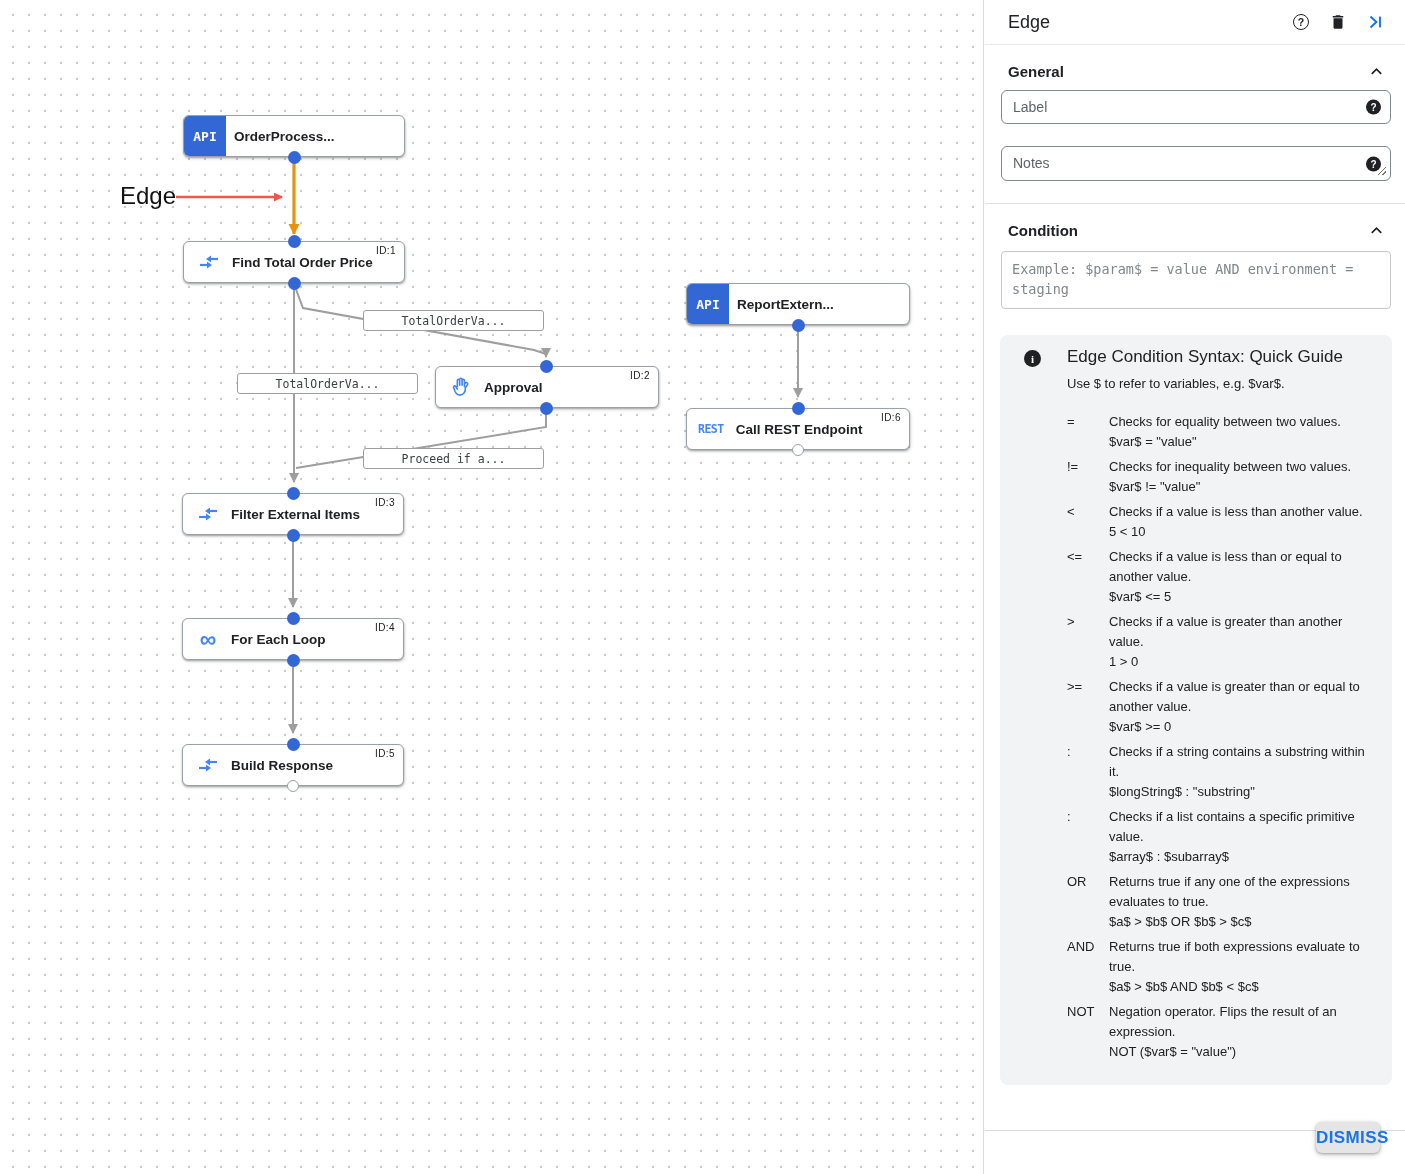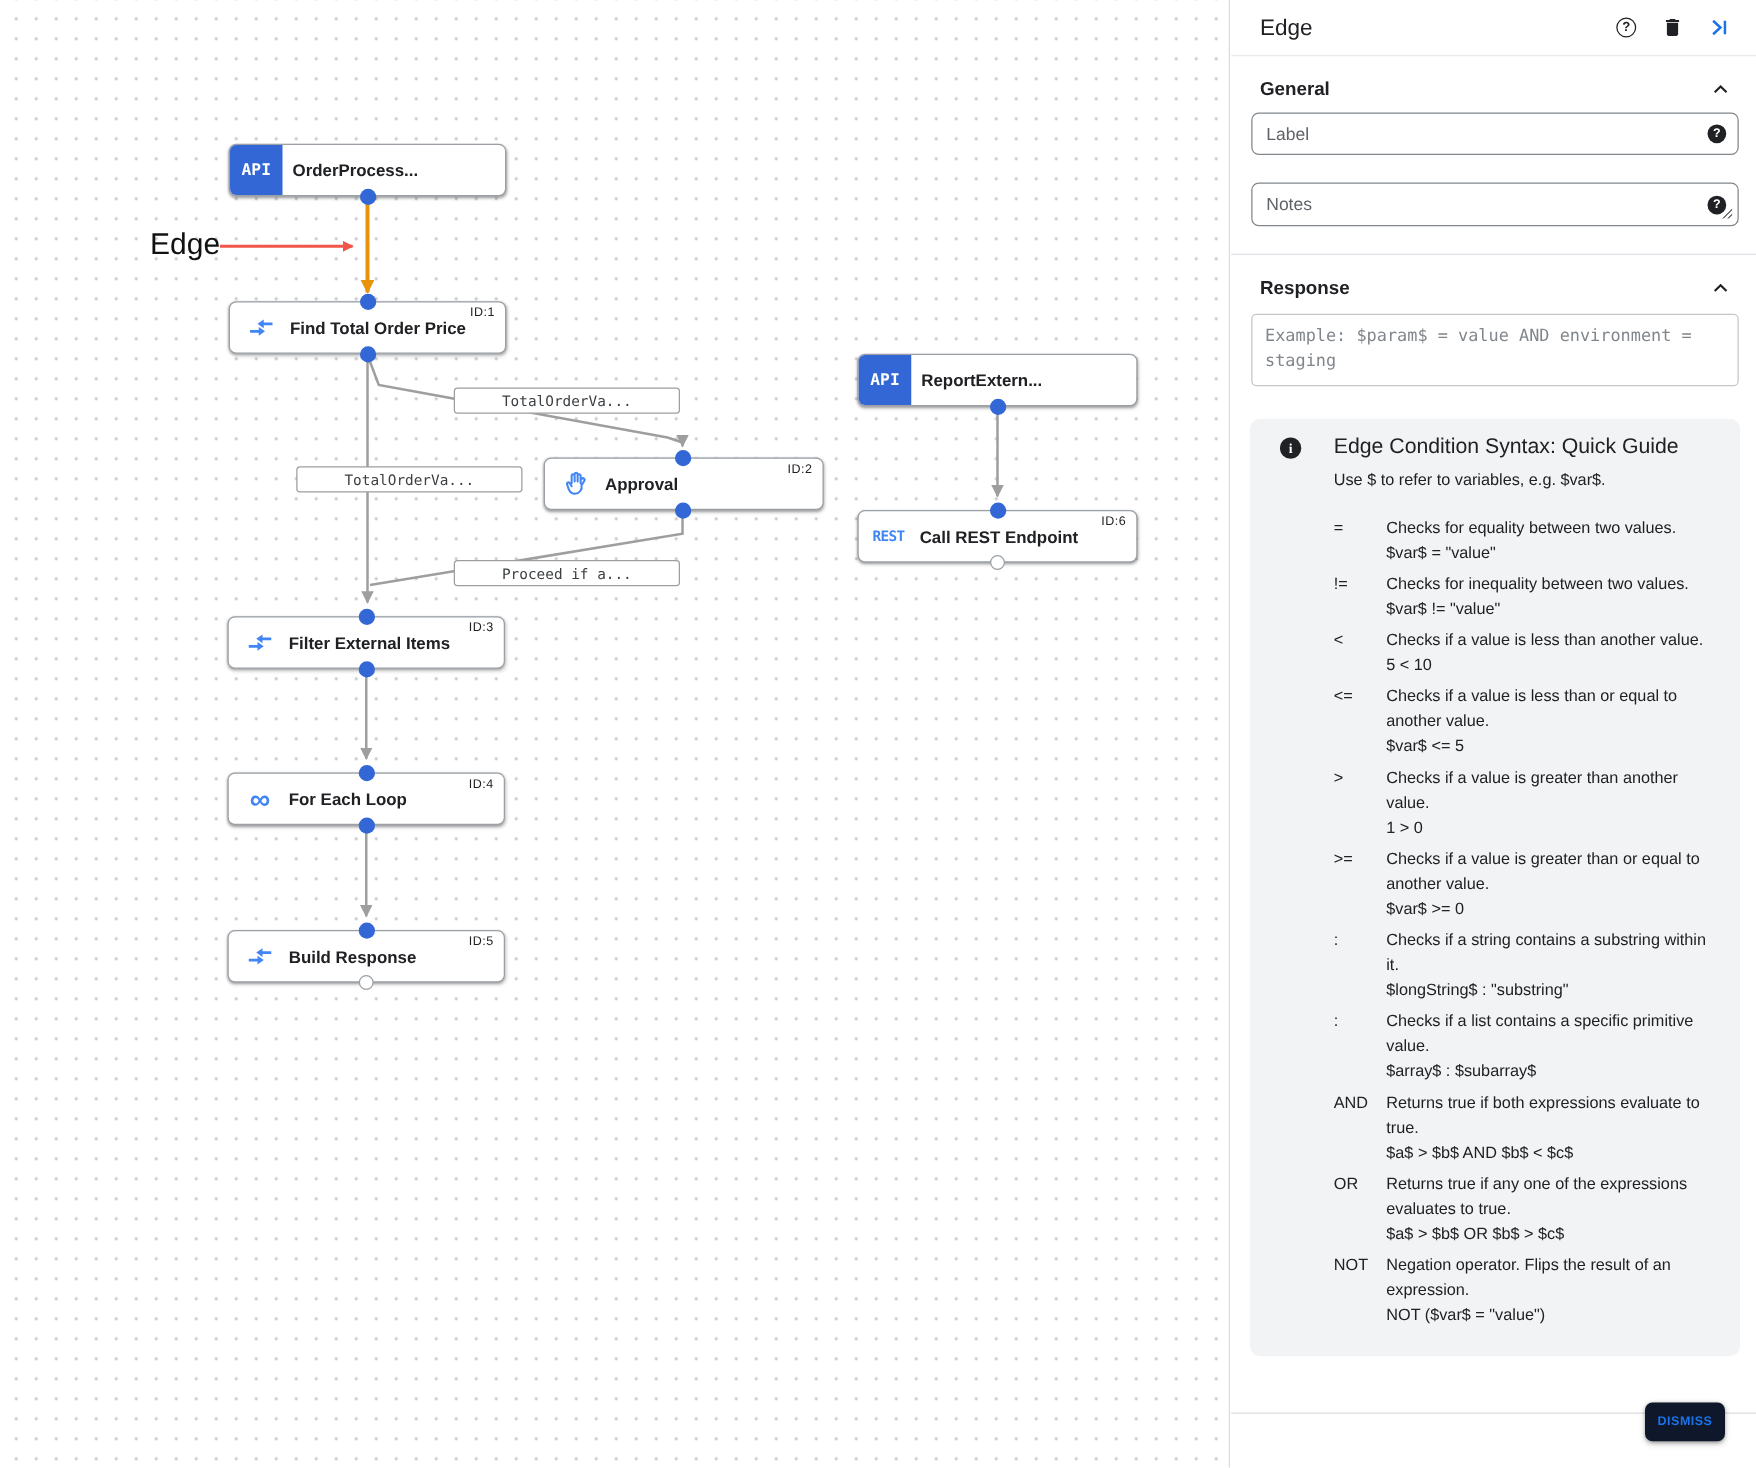--- a/index.html
+++ b/index.html
@@ -76,23 +76,23 @@
                 background:#202124; color:#fff; font-size:11px; font-weight:bold;
                 font-family:"Liberation Serif", serif; display:flex; align-items:center; justify-content:center; }
   .guide-title { font-size:17px; color:#202124; margin-bottom:9px; }
   .guide-intro { font-size:13px; color:#202124; margin-bottom:21px; }
   .grow { display:flex; margin-bottom:5px; }
   .grow .op { width:42px; flex:none; font-size:13px; line-height:20px; color:#202124; }
   .grow .body { font-size:13px; line-height:20px; color:#202124; max-width:268px; }
   .grow .ex { font-size:13px; line-height:20px; color:#202124; }
 
   .footer-rule { position:absolute; left:0; right:0; top:1130px; height:1px; background:#dadce0; }
-  .dismiss-btn { position:absolute; right:25px; top:1122px; width:64px; height:31px; background:#0f172a;
+  .dismiss-btn { position:absolute; right:25px; top:1122px; width:64px; height:31px; background:#e5e5e5;
                  border:none; border-radius:6px; box-shadow:0 1px 3px rgba(0,0,0,.3), 0 2px 6px rgba(0,0,0,.15);
-                 color:#1a73e8; font-family:"Liberation Sans", sans-serif; font-size:10px; font-weight:bold;
+                 color:#1a73e8; font-family:"Liberation Sans", sans-serif; font-size:17px; font-weight:bold;
                  letter-spacing:.4px; cursor:pointer; z-index:3; }
 </style>
 </head>
 <body>
 
 <div class="canvas">
 
   <svg class="edges" width="984" height="1174">
     <defs>
       <marker id="arr-gray" markerUnits="userSpaceOnUse" markerWidth="14" markerHeight="14" refX="9" refY="5" orient="auto">
@@ -247,21 +247,21 @@
 
   <div class="field">
     <textarea class="tinput" placeholder="Notes" style=""></textarea>
     <span class="qmark">?</span>
     <span class="resize-grip"></span>
   </div>
 
   <div class="divider"></div>
 
   <div class="section-head">
-    <span class="section-title">Response</span>
+    <span class="section-title">Condition</span>
     <svg width="17" height="17" viewBox="0 0 18 18" fill="none" stroke="#202124" stroke-width="1.8">
       <path d="M4 11.5 L9 6.5 L14 11.5"></path>
     </svg>
   </div>
 
   <textarea class="cond-area" placeholder="Example: $param$ = value AND environment = staging" style=""></textarea>
 
   <div class="guide">
     <span class="info-badge">i</span>
     <div class="guide-title">Edge Condition Syntax: Quick Guide</div>
@@ -301,30 +301,30 @@
       <span class="op">:</span>
       <span class="body"><span>Checks if a string contains a substring within it.</span>
         <div class="ex">$longString$ : "substring"</div></span>
     </div>
     <div class="grow">
       <span class="op">:</span>
       <span class="body"><span>Checks if a list contains a specific primitive value.</span>
         <div class="ex">$array$ : $subarray$</div></span>
     </div>
     <div class="grow">
+      <span class="op">OR</span>
+      <span class="body"><span>Returns true if any one of the expressions evaluates to true.</span>
+        <div class="ex">$a$ &gt; $b$ OR $b$ &gt; $c$</div></span>
+    </div>
+    <div class="grow">
       <span class="op">AND</span>
       <span class="body"><span>Returns true if both expressions evaluate to true.</span>
         <div class="ex">$a$ &gt; $b$ AND $b$ &lt; $c$</div></span>
     </div>
     <div class="grow">
-      <span class="op">OR</span>
-      <span class="body"><span>Returns true if any one of the expressions evaluates to true.</span>
-        <div class="ex">$a$ &gt; $b$ OR $b$ &gt; $c$</div></span>
-    </div>
-    <div class="grow">
       <span class="op">NOT</span>
       <span class="body"><span>Negation operator. Flips the result of an expression.</span>
         <div class="ex">NOT ($var$ = "value")</div></span>
     </div>
   </div>
 
   <div class="footer-rule"></div>
   <button class="dismiss-btn">DISMISS</button>
 </div>
 

